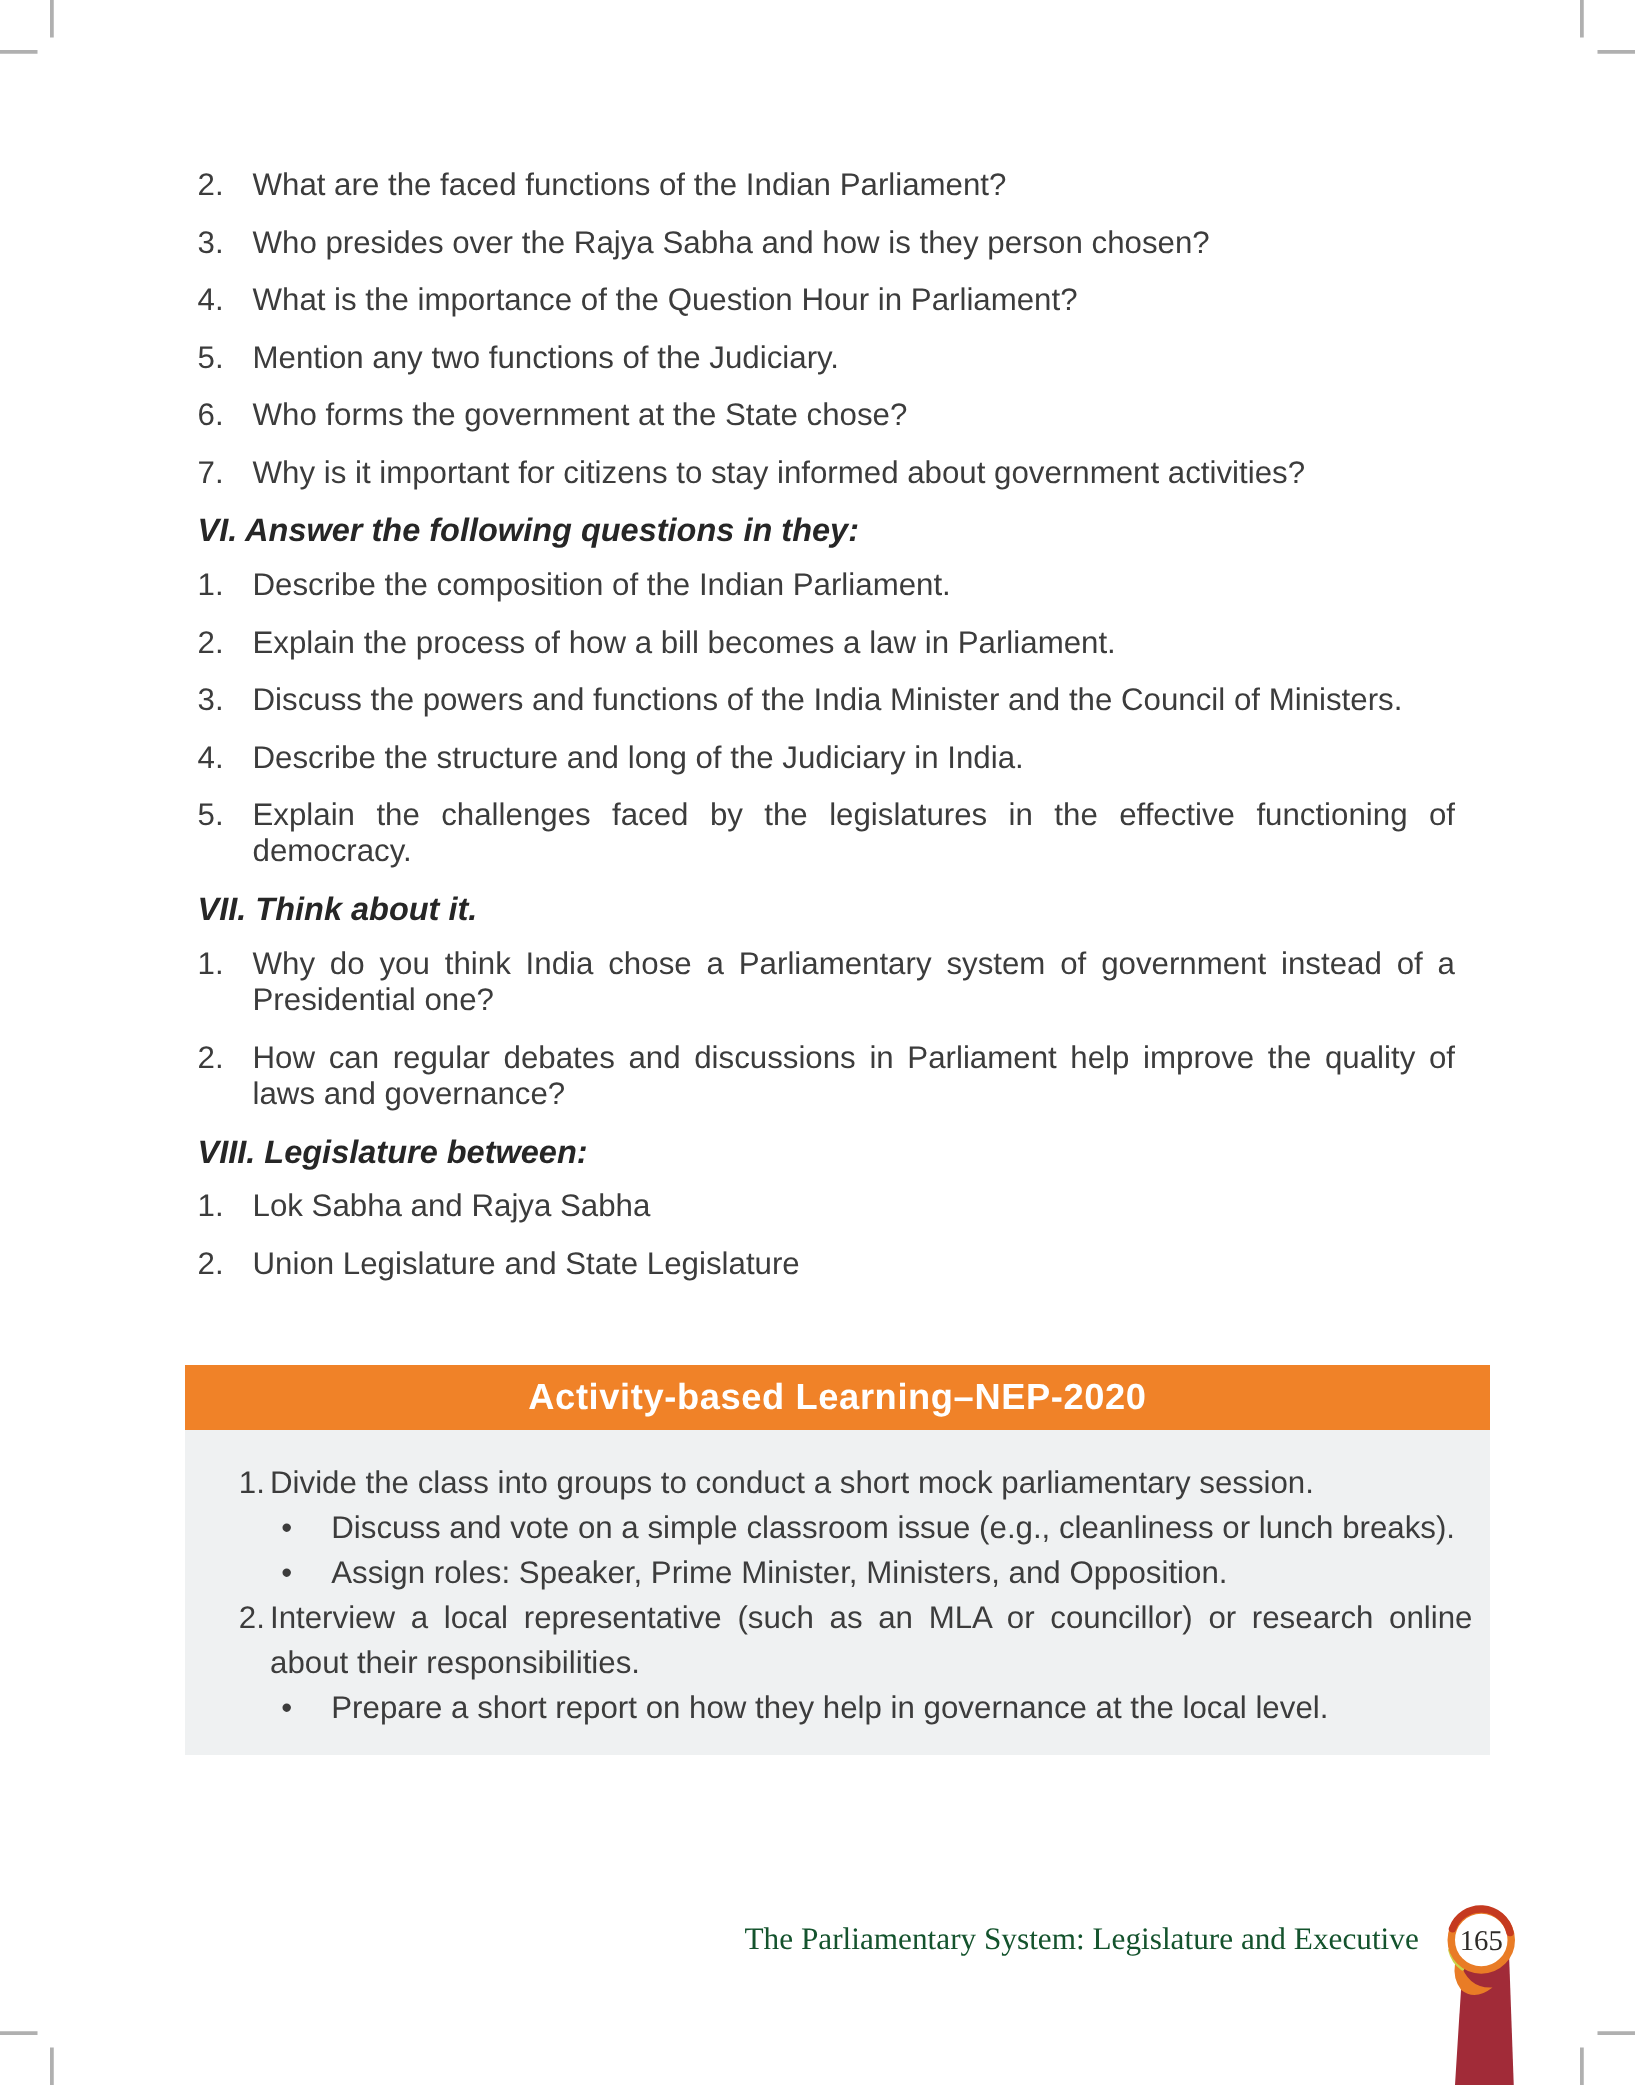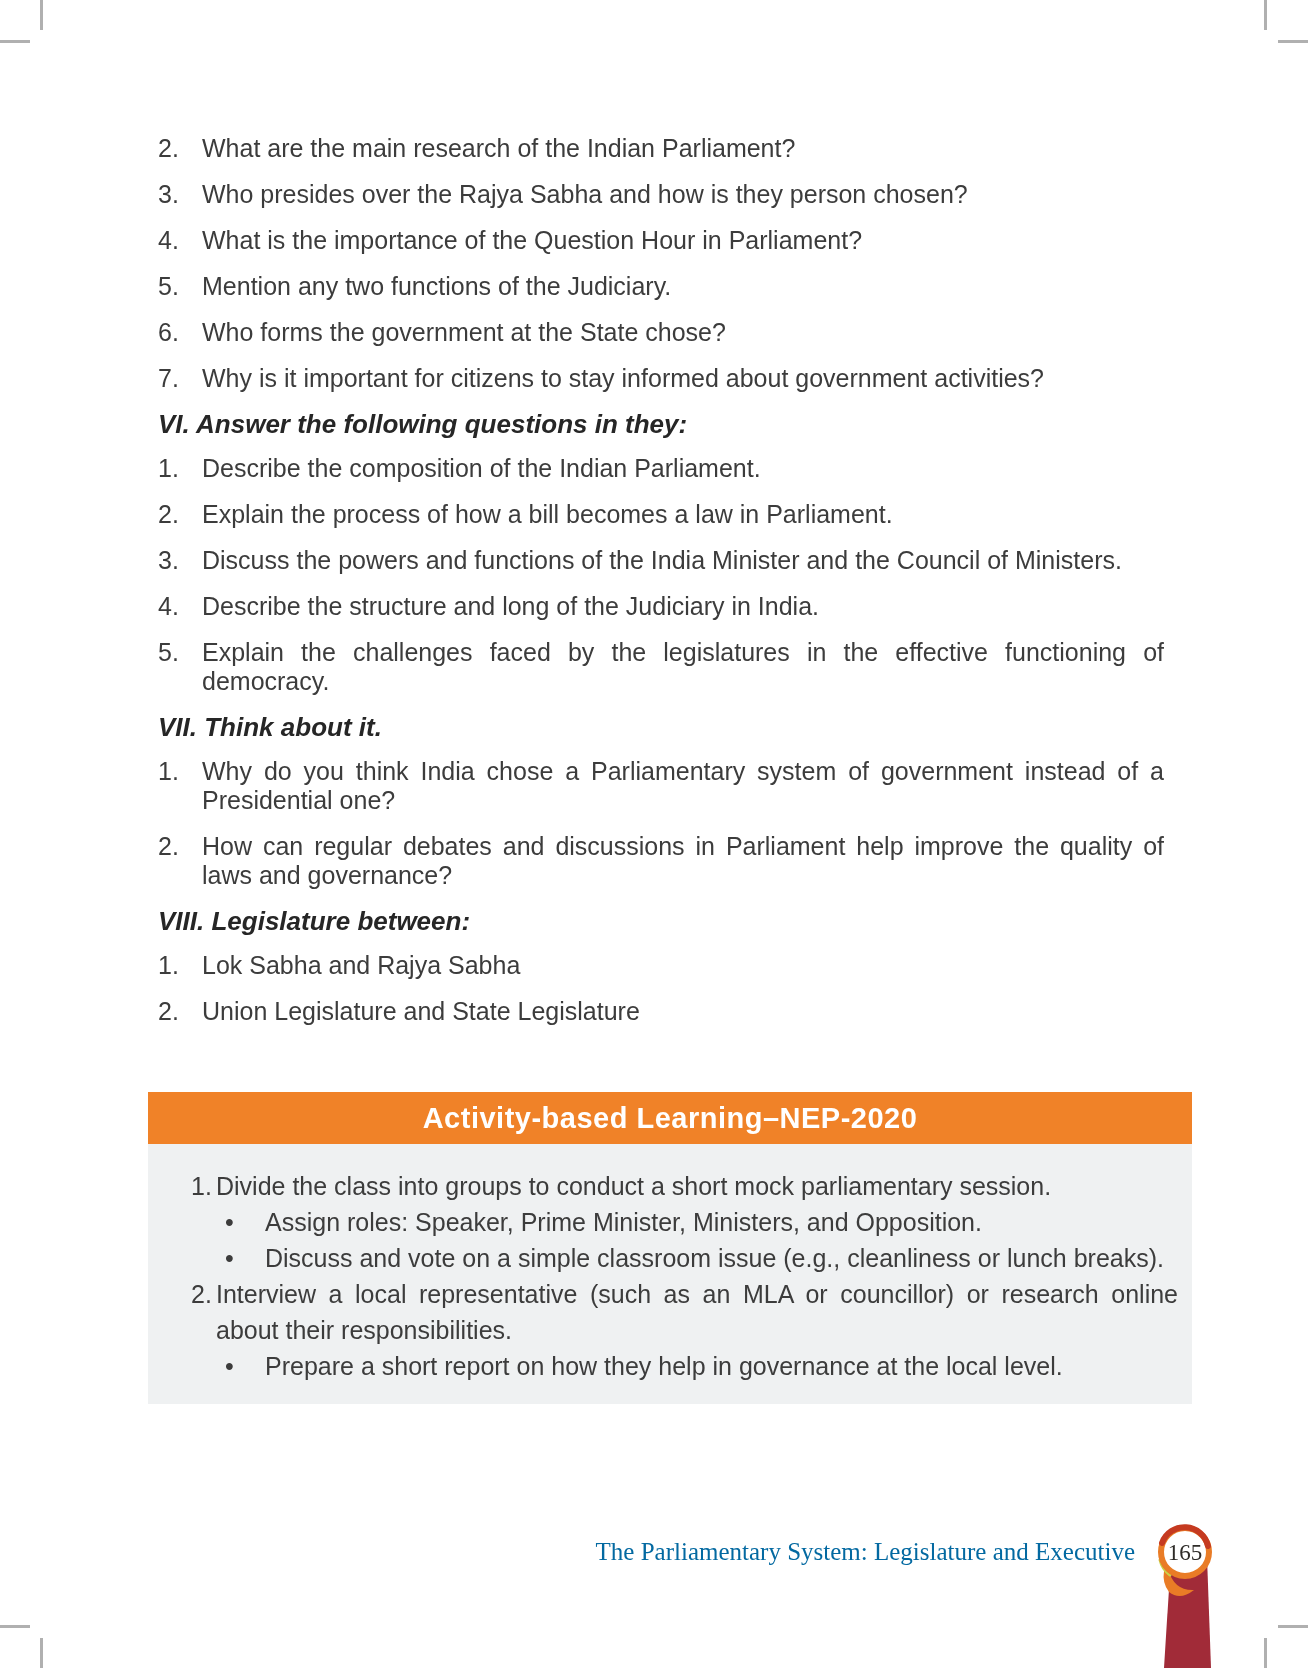--- a/index.html
+++ b/index.html
@@ -41,21 +41,21 @@
   .ab-item{display:flex;font-size:25px;line-height:36px;padding-left:43px;}
   .ab-num{width:25px;flex:none;}
   .ab-text{flex:1;text-align:justify;padding-right:14px;}
   .ab-bullet{display:flex;font-size:25px;line-height:36px;padding-left:77px;}
   .ab-marker{width:40px;flex:none;}
   .ab-marker::before{content:"\2022";font-size:25px;}
   .ab-btext{flex:1;text-align:justify;padding-right:14px;}
 
   .footer-title{
     position:absolute;top:1538px;right:173px;
-    font-family:"Liberation Serif", serif;font-size:25px;color:#0369a1;
+    font-family:"Liberation Serif", serif;font-size:25px;color:#14532d;
   }
   .badge-svg{position:absolute;left:1140px;top:1515px;}
   .badge-num{font-family:"Liberation Serif", serif;font-size:23px;fill:#2e2b28;}
 </style>
 </head>
 <body>
 
 <div class="page">
 
   <div class="crop v tl-v"></div>
@@ -64,21 +64,21 @@
   <div class="crop h tr-h"></div>
   <div class="crop h bl-h"></div>
   <div class="crop v bl-v"></div>
   <div class="crop h br-h"></div>
   <div class="crop v br-v"></div>
 
   <div class="content">
 
     <div class="q-item">
       <span class="q-num">2.</span>
-      <div class="q-text">What are the main research of the Indian Parliament?</div>
+      <div class="q-text">What are the faced functions of the Indian Parliament?</div>
     </div>
     <div class="q-item">
       <span class="q-num">3.</span>
       <div class="q-text">Who presides over the Rajya Sabha and how is they person chosen?</div>
     </div>
     <div class="q-item">
       <span class="q-num">4.</span>
       <div class="q-text">What is the importance of the Question Hour in Parliament?</div>
     </div>
     <div class="q-item">
@@ -138,25 +138,25 @@
 
     <div class="activity">
       <div class="ab-banner">Activity-based Learning–NEP-2020</div>
       <div class="ab-box">
         <div class="ab-item">
           <span class="ab-num">1.</span>
           <div class="ab-text">Divide the class into groups to conduct a short mock parliamentary session.</div>
         </div>
         <div class="ab-bullet">
           <span class="ab-marker"></span>
-          <div class="ab-btext">Assign roles: Speaker, Prime Minister, Ministers, and Opposition.</div>
+          <div class="ab-btext">Discuss and vote on a simple classroom issue (e.g., cleanliness or lunch breaks).</div>
         </div>
         <div class="ab-bullet">
           <span class="ab-marker"></span>
-          <div class="ab-btext">Discuss and vote on a simple classroom issue (e.g., cleanliness or lunch breaks).</div>
+          <div class="ab-btext">Assign roles: Speaker, Prime Minister, Ministers, and Opposition.</div>
         </div>
         <div class="ab-item">
           <span class="ab-num">2.</span>
           <div class="ab-text">Interview a local representative (such as an MLA or councillor) or research online about their responsibilities.</div>
         </div>
         <div class="ab-bullet">
           <span class="ab-marker"></span>
           <div class="ab-btext">Prepare a short report on how they help in governance at the local level.</div>
         </div>
       </div>

